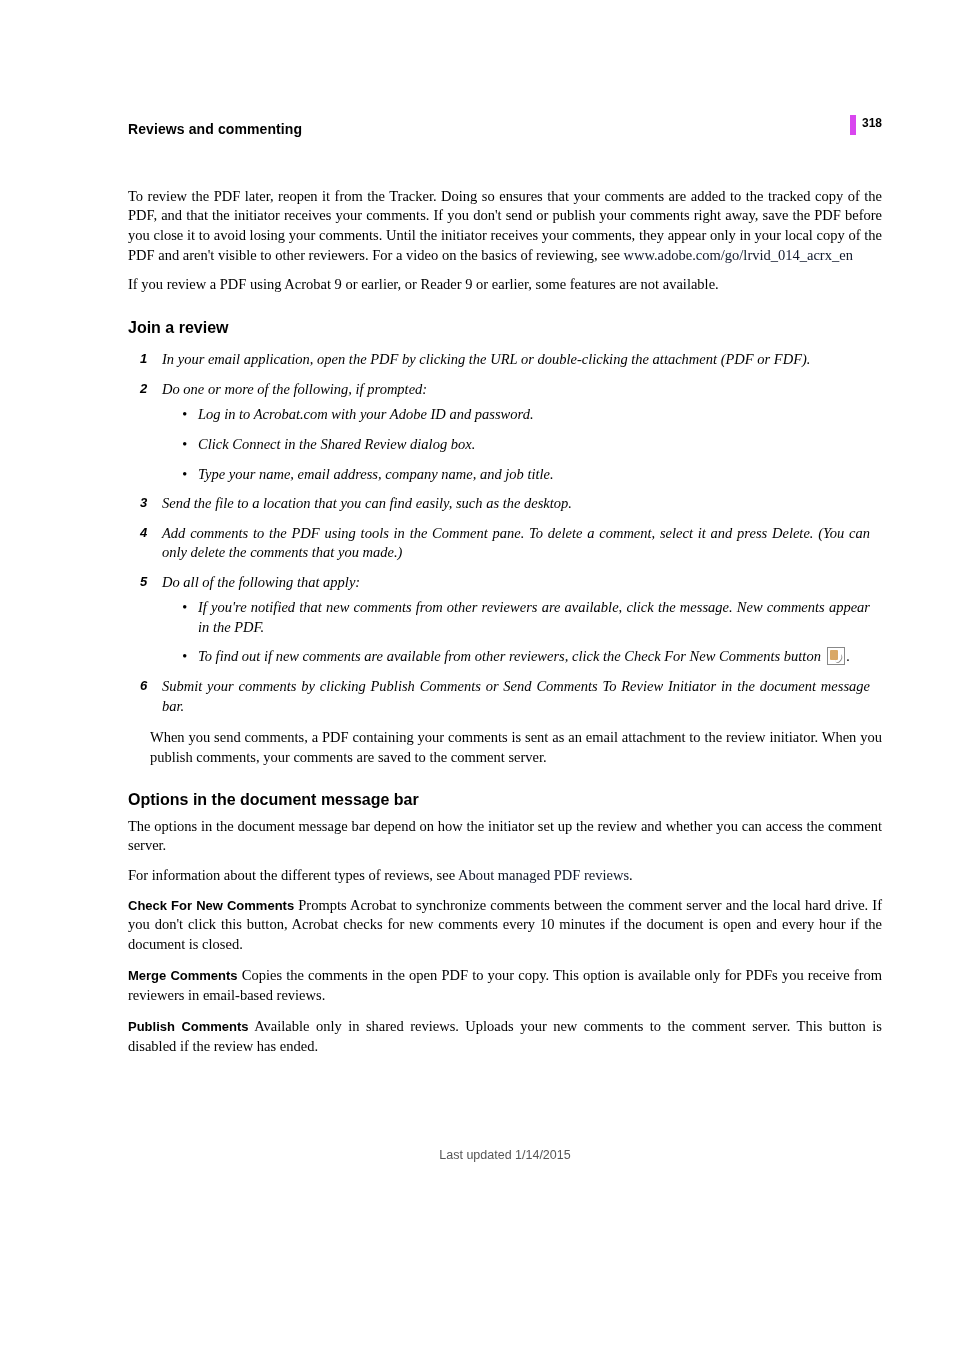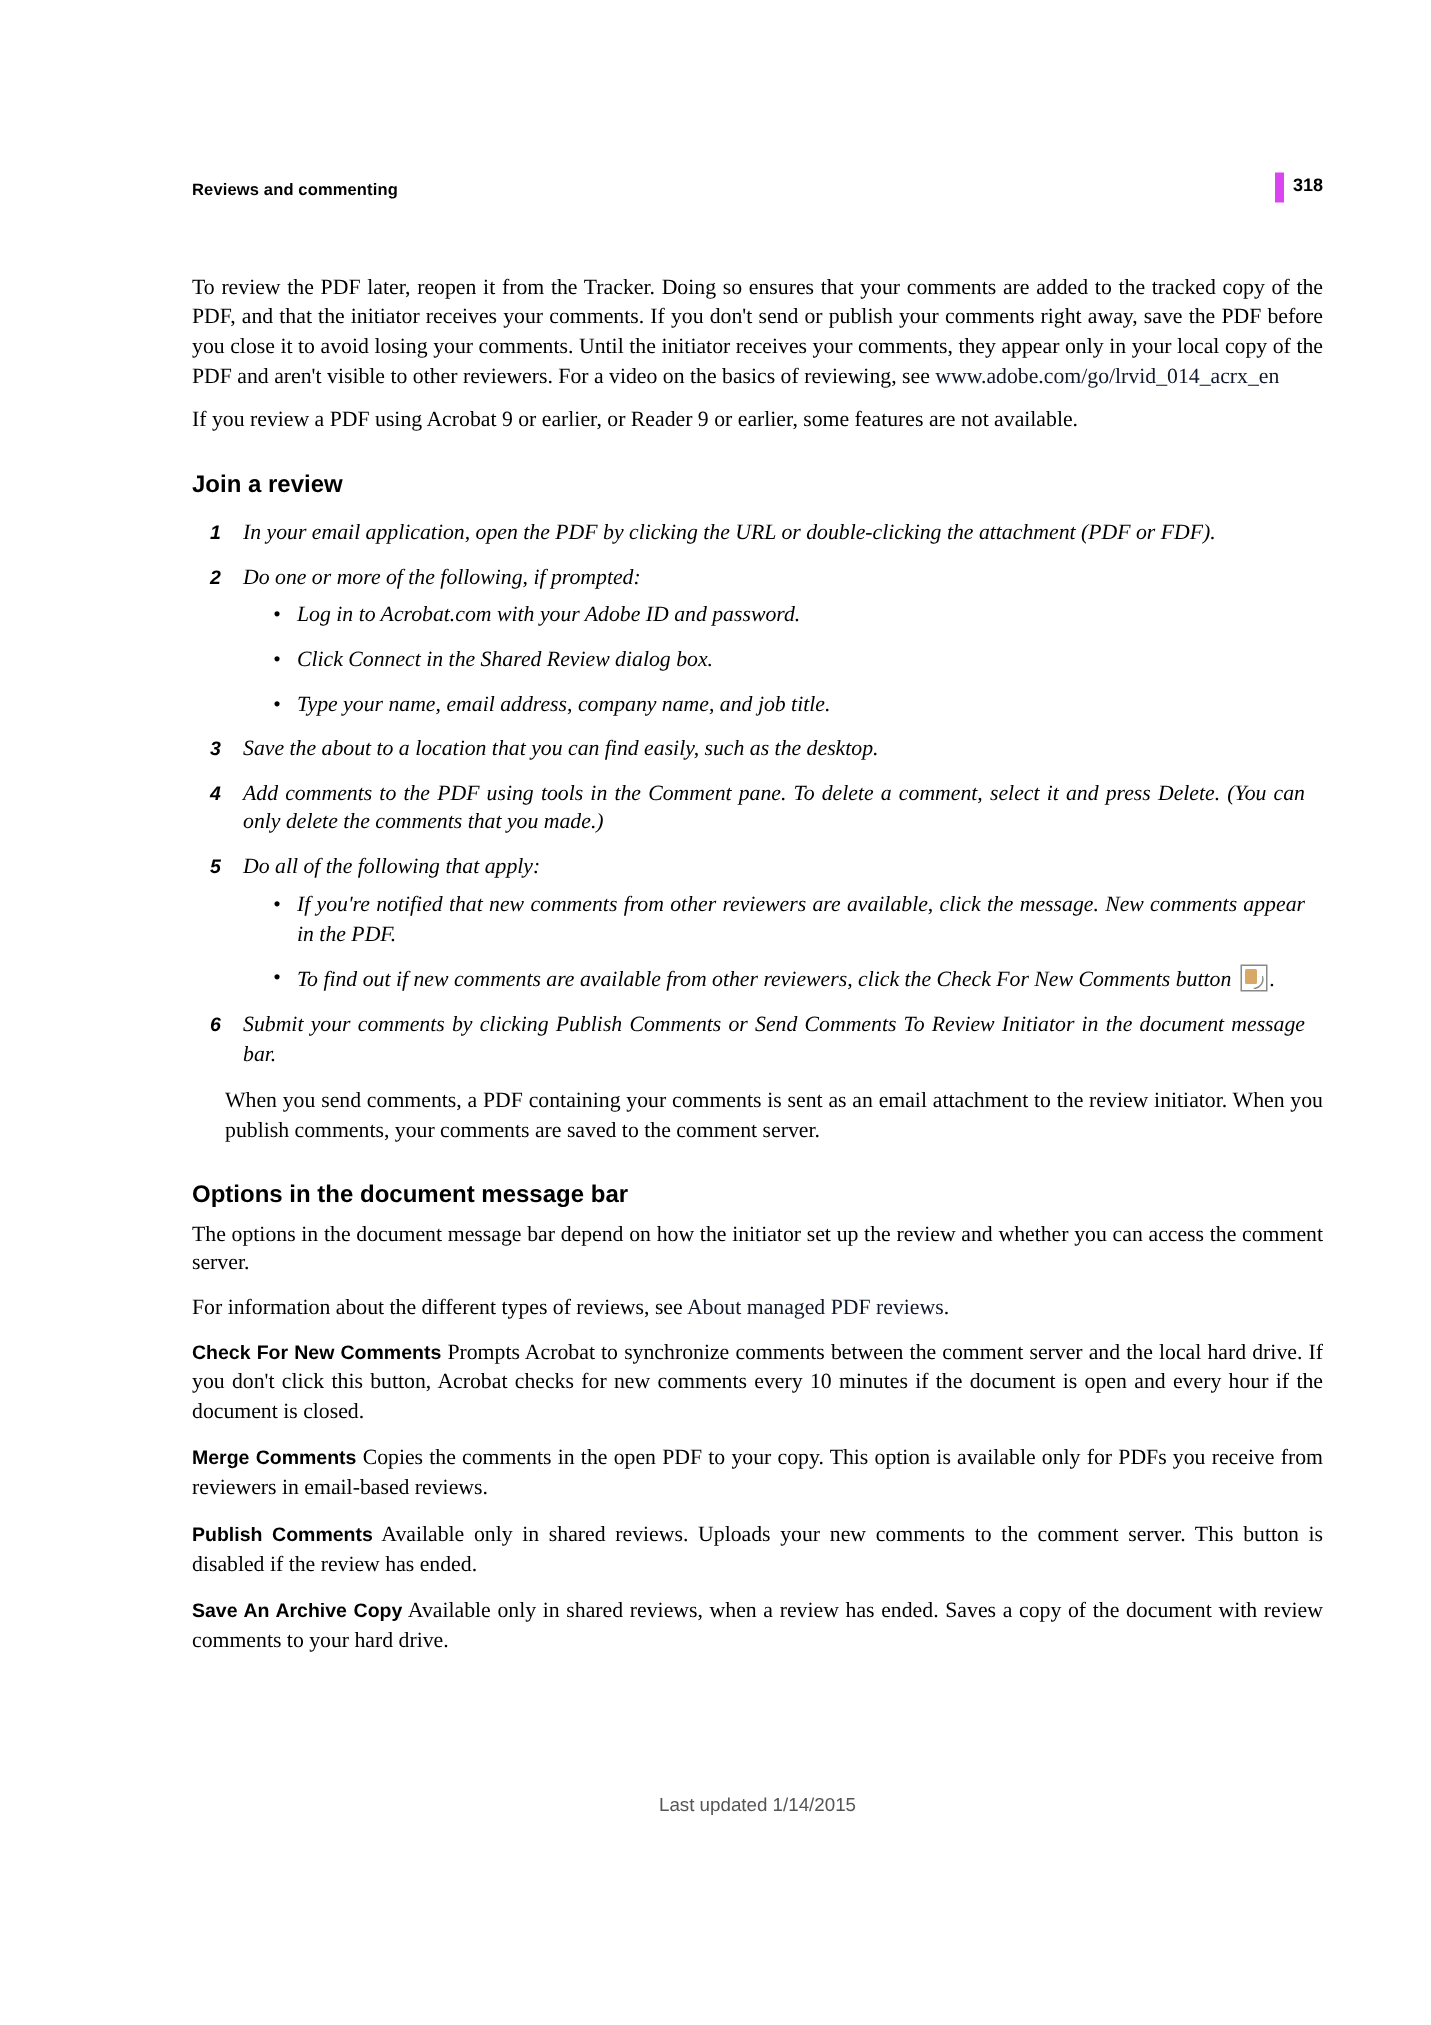--- a/index.html
+++ b/index.html
@@ -25,21 +25,21 @@
     font-family: "Myriad Pro", "Helvetica Neue", Arial, sans-serif;
     font-weight: bold;
     font-size: 12px;
     border-left: 6px solid #d946ef;
     padding-left: 6px;
     padding-bottom: 4px;
   }
   .running-head {
     font-family: "Myriad Pro", "Helvetica Neue", Arial, sans-serif;
     font-weight: bold;
-    font-size: 11px;
+    font-size: 14px;
     margin-bottom: 48px;
     letter-spacing: 0.1px;
   }
   p {
     margin: 0 0 10px 0;
     text-align: justify;
   }
   .link {
     color: #0f172a;
   }
@@ -157,21 +157,21 @@
   <ol class="steps">
     <li>In your email application, open the PDF by clicking the URL or double-clicking the attachment (PDF or FDF).</li>
     <li>
       <span>Do one or more of the following, if prompted:</span>
       <ul class="bullets">
         <li>Log in to Acrobat.com with your Adobe ID and password.</li>
         <li>Click Connect in the Shared Review dialog box.</li>
         <li>Type your name, email address, company name, and job title.</li>
       </ul>
     </li>
-    <li>Save the about to a location that you can find easily, such as the desktop.</li>
+    <li>Send the file to a location that you can find easily, such as the desktop.</li>
     <li>Add comments to the PDF using tools in the Comment pane. To delete a comment, select it and press Delete. (You can only delete the comments that you made.)</li>
     <li>
       <span>Do all of the following that apply:</span>
       <ul class="bullets">
         <li>If you're notified that new comments from other reviewers are available, click the message. New comments appear in the PDF.</li>
         <li>
           <span>To find out if new comments are available from other reviewers, click the Check For New Comments button </span><span class="icon-inline"></span><span>.</span>
         </li>
       </ul>
     </li>
@@ -187,18 +187,15 @@
 
   <p class="def-para">
     <span class="term">Check For New Comments</span><span> Prompts Acrobat to synchronize comments between the comment server and the local hard drive. If you don't click this button, Acrobat checks for new comments every 10 minutes if the document is open and every hour if the document is closed.</span>
   </p>
   <p class="def-para">
     <span class="term">Merge Comments</span><span> Copies the comments in the open PDF to your copy. This option is available only for PDFs you receive from reviewers in email-based reviews.</span>
   </p>
   <p class="def-para">
     <span class="term">Publish Comments</span><span> Available only in shared reviews. Uploads your new comments to the comment server. This button is disabled if the review has ended.</span>
   </p>
-  <p class="def-para">
-    <span class="term">Save An Archive Copy</span><span> Available only in shared reviews, when a review has ended. Saves a copy of the document with review comments to your hard drive.</span>
-  </p>
 
   <div class="footer">Last updated 1/14/2015</div>
 </div>
 
 </body></html>

